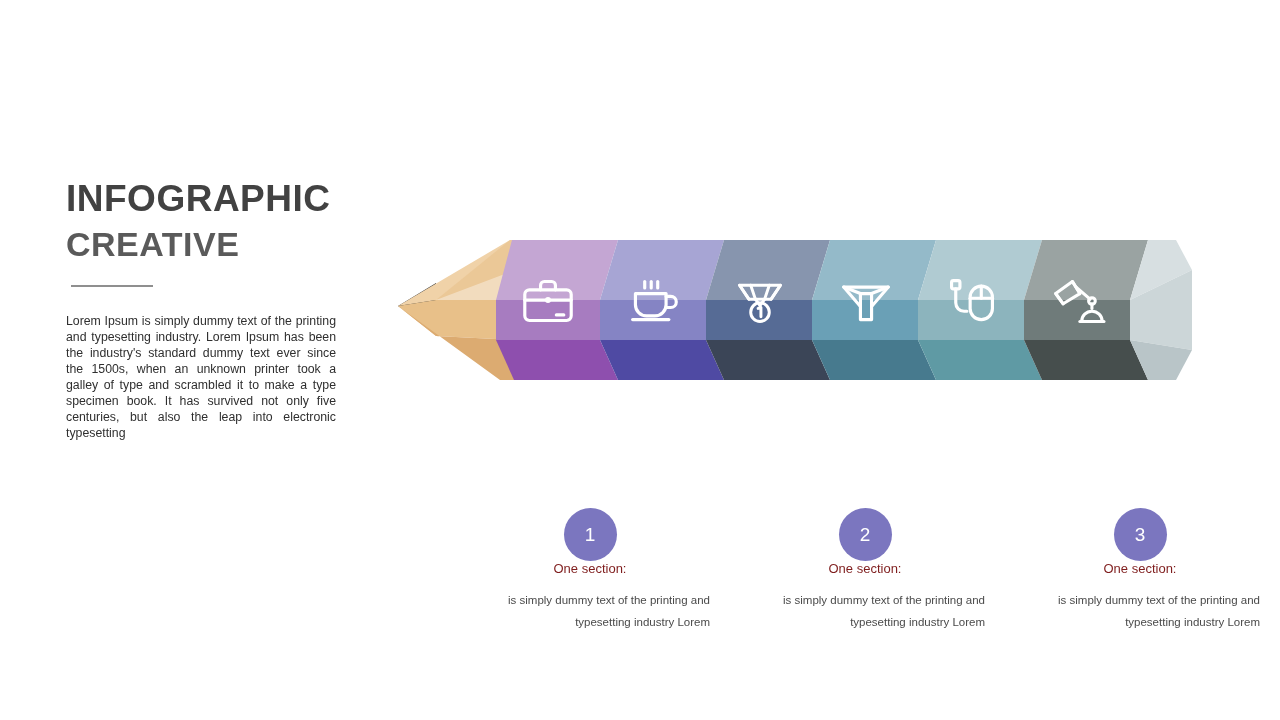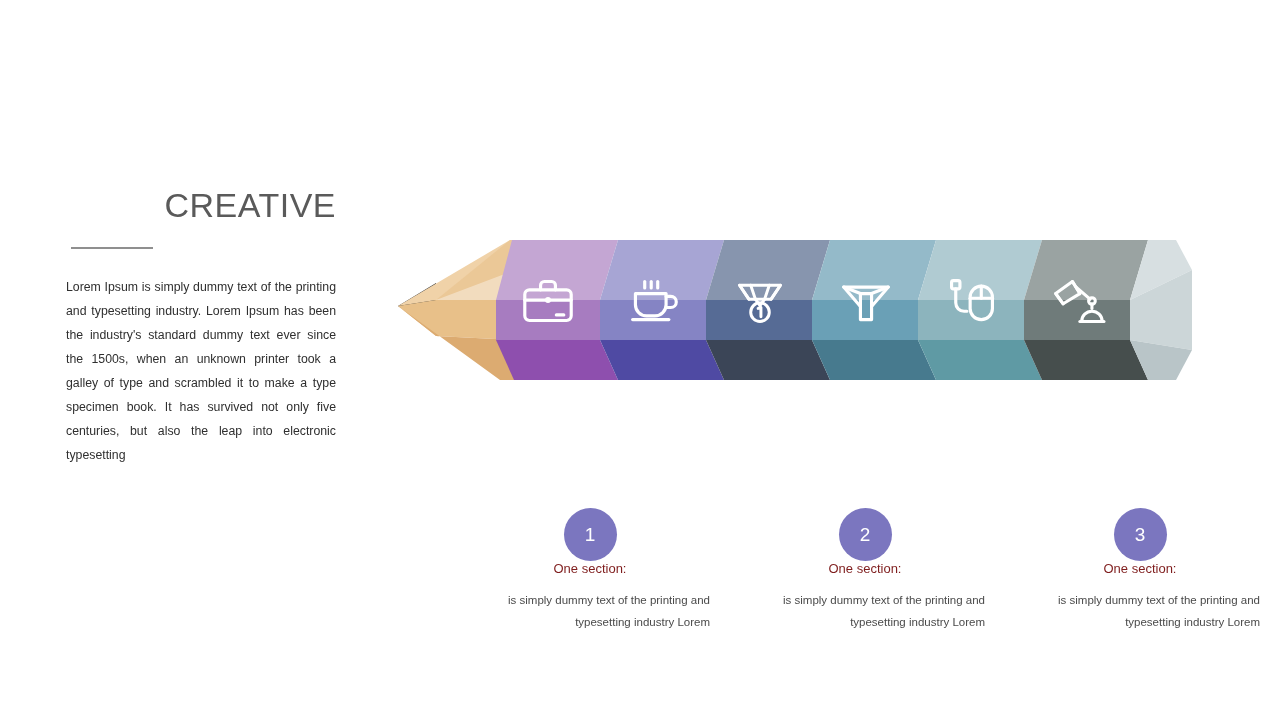--- a/index.html
+++ b/index.html
@@ -25,37 +25,36 @@
   .title-bold {
     font-size: 37px;
     font-weight: bold;
     color: #424242;
     letter-spacing: 0.5px;
     line-height: 1.05;
     margin: 0;
   }
   .title-light {
     font-size: 34px;
-    font-weight: normal;
+    font-weight: bold;
     color: #5a5a5a;
     letter-spacing: 0.5px;
     line-height: 1.25;
     margin: 4px 0 0 0;
-    text-align: right;
   }
   .title-rule {
     width: 82px;
     height: 2px;
     background: #8f8f8f;
     margin: 20px 0 0 5px;
   }
   .body-copy {
     margin-top: 26px;
     font-size: 12.3px;
-    line-height: 24px;
+    line-height: 16px;
     color: #2f2f2f;
     text-align: justify;
     width: 270px;
   }
 
   
   .pencil-wrap {
     position: absolute;
     left: 390px;
     top: 228px;
@@ -118,20 +117,21 @@
     font-size: 11.5px;
     line-height: 22px;
     color: #4a4a4a;
     text-align: right;
   }
 </style>
 </head>
 <body>
 
 <div class="left-col">
+  <h1 class="title-bold">INFOGRAPHIC</h1>
   <h2 class="title-light">CREATIVE</h2>
   <div class="title-rule"></div>
   <p class="body-copy">Lorem Ipsum is simply dummy text of the printing and typesetting industry. Lorem Ipsum has been the industry's standard dummy text ever since the 1500s, when an unknown printer took a galley of type and scrambled it to make a type specimen book. It has survived not only five centuries, but also the leap into electronic typesetting</p>
 </div>
 
 <div class="pencil-wrap">
   <svg class="pencil-svg" width="810" height="165" viewBox="0 0 810 165" xmlns="http://www.w3.org/2000/svg">
     <defs></defs>
 
     <polygon points="8,78 46,55 46,101" fill="#333333"></polygon>

